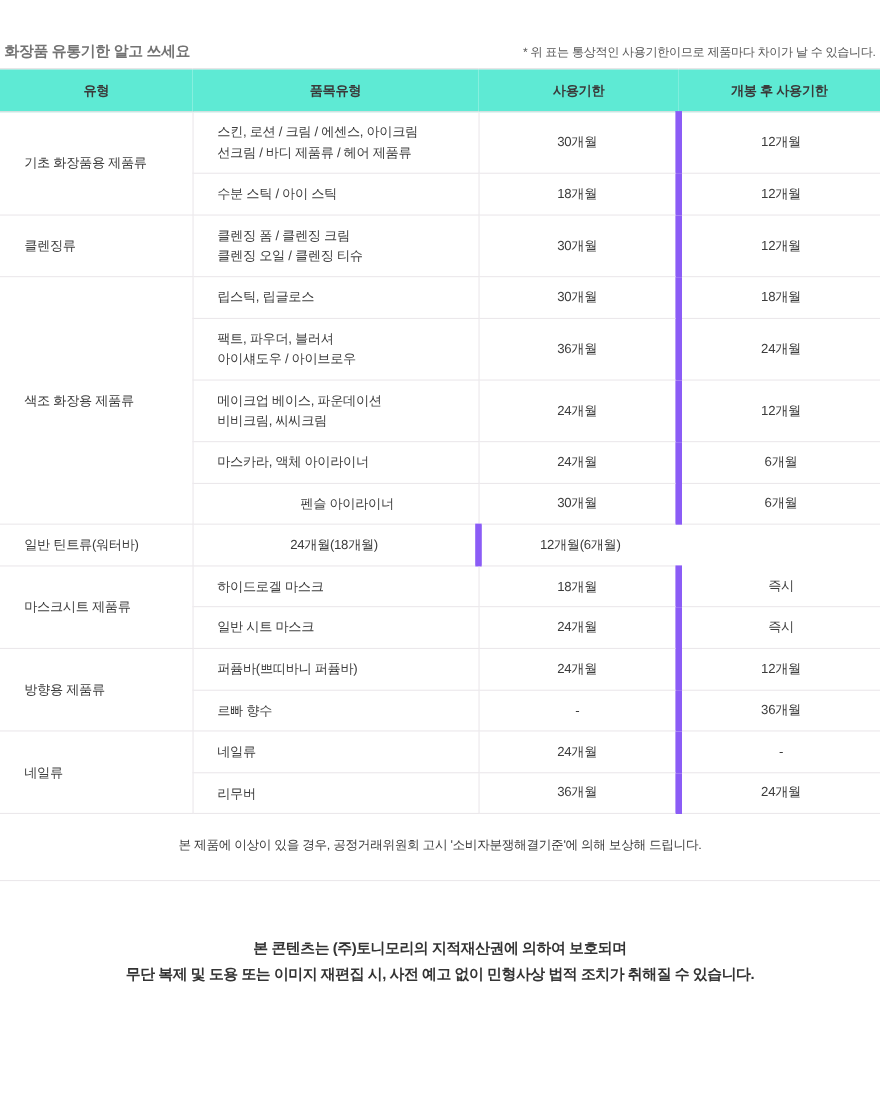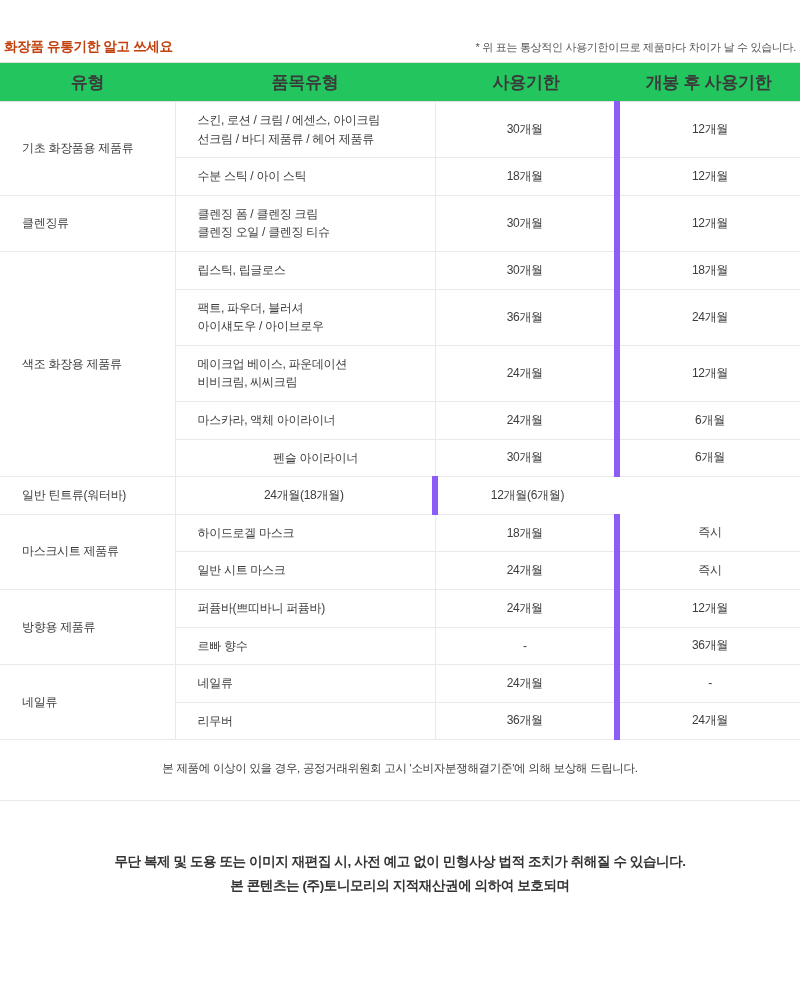--- a/index.html
+++ b/index.html
@@ -23,37 +23,37 @@
   .header-row {
     display: flex;
     align-items: flex-end;
     justify-content: space-between;
     padding: 0 4px 6px 4px;
     margin-top: 38px;
   }
   .doc-title {
     font-size: 13.5px;
     font-weight: bold;
-    color: #c2410c;
+    color: #737373;
     letter-spacing: -0.3px;
   }
   .doc-note {
     font-size: 11px;
     color: #555555;
     letter-spacing: -0.3px;
     padding-bottom: 1px;
   }
   table.spec {
     width: 800px;
     border-collapse: collapse;
     table-layout: fixed;
   }
   table.spec th {
-    background: #22c55e;
-    font-size: 17px;
+    background: #5eead4;
+    font-size: 12px;
     font-weight: bold;
     color: #3a3a3a;
     height: 36px;
     border-top: 1px solid #e2dfe2;
     border-bottom: 1px solid #e2dfe2;
     letter-spacing: -0.3px;
   }
   table.spec td {
     border-bottom: 1px solid #ebe8eb;
     font-size: 12px;
@@ -214,17 +214,17 @@
           <td class="item" style="white-space: pre-line;">리무버</td>
           <td class="val">36개월</td>
           <td class="val last">24개월</td>
         </tr>
       </tbody>
   </table>
 
   <div class="bottom-note">본 제품에 이상이 있을 경우, 공정거래위원회 고시 '소비자분쟁해결기준'에 의해 보상해 드립니다.</div>
 
   <div class="legal">
+    <div>본 콘텐츠는 (주)토니모리의 지적재산권에 의하여 보호되며</div>
     <div>무단 복제 및 도용 또는 이미지 재편집 시, 사전 예고 없이 민형사상 법적 조치가 취해질 수 있습니다.</div>
-    <div>본 콘텐츠는 (주)토니모리의 지적재산권에 의하여 보호되며</div>
   </div>
 
 </div>
 
 </body></html>

